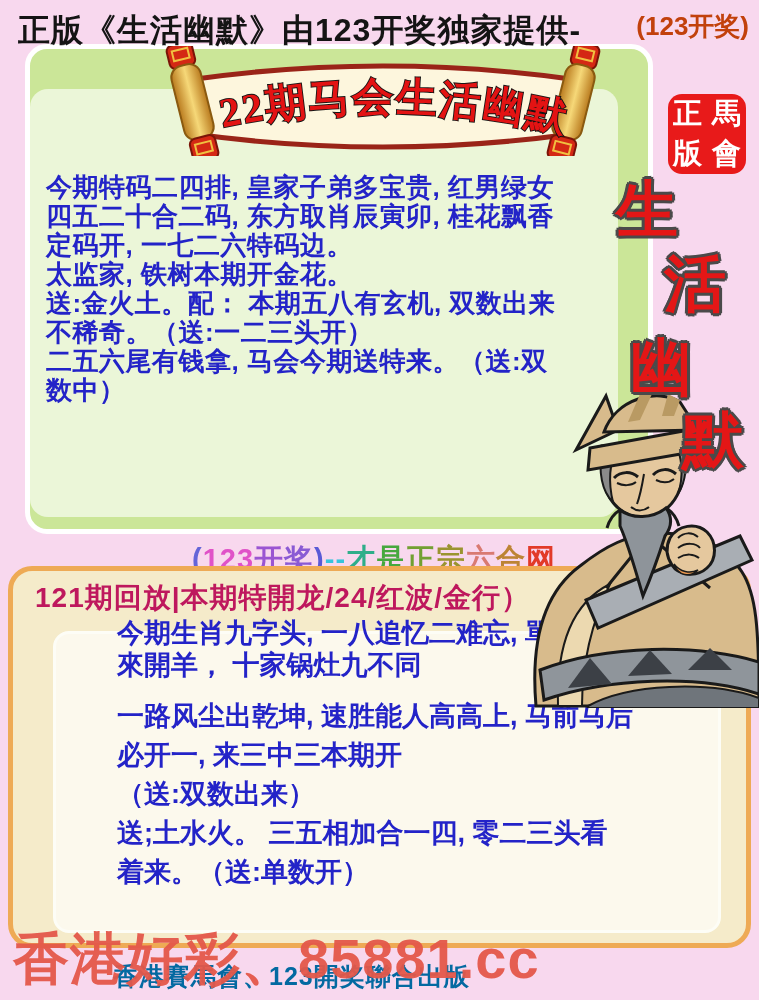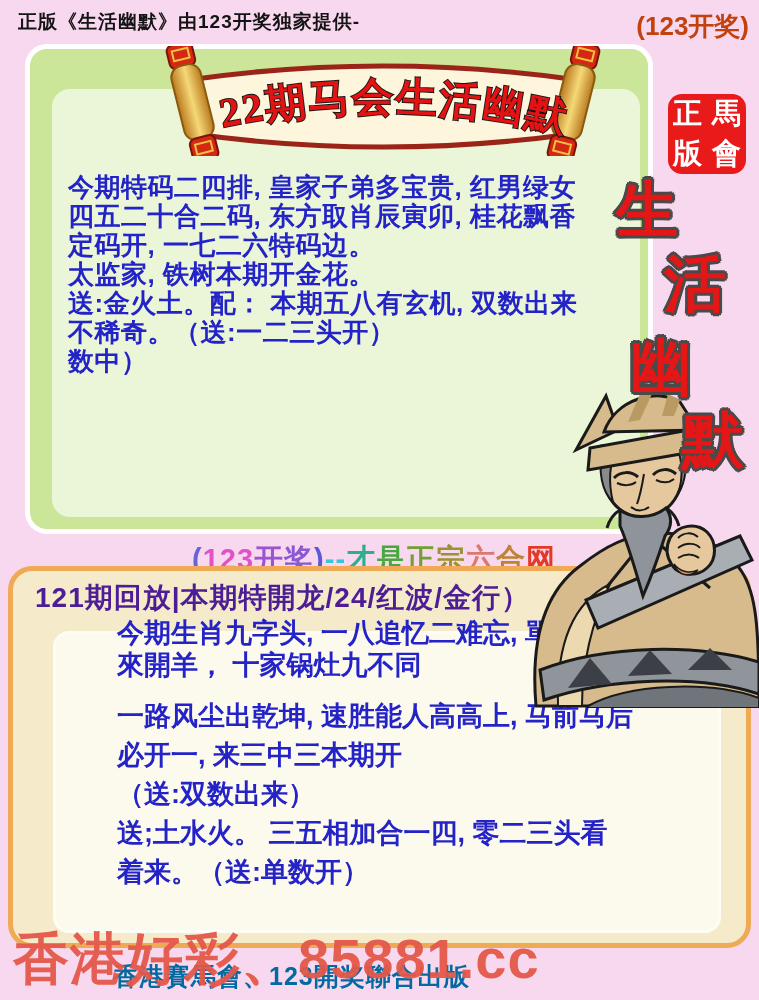--- a/index.html
+++ b/index.html
@@ -3,34 +3,34 @@
 <meta charset="utf-8">
 <style>
   html,body{margin:0;padding:0;}
   .page{
     position:relative; width:759px; height:1000px; overflow:hidden;
     background:#f8d8ee;
     font-family:"Liberation Sans","DejaVu Sans",sans-serif;
   }
   
   .top-header-left{
-    position:absolute; left:18px; top:9px; font-size:19px; font-weight:bold;
+    position:absolute; left:18px; top:9px; font-size:32px; font-weight:bold;
     color:#141414; letter-spacing:1px; z-index:2;
   }
   .top-header-right{
     position:absolute; right:10px; top:9px; font-size:26px; font-weight:bold;
     color:#c2410c; z-index:2;
   }
   
   .main-box{
     position:absolute; left:25px; top:44px; width:618px; height:480px;
     background:#cbe698; border:5px solid #ffffff; border-radius:22px; z-index:1;
   }
   .main-box-inner{
-    position:absolute; left:22px; top:40px; width:588px; height:428px;
+    position:absolute; left:0; top:40px; width:588px; height:428px;
     background:#ebf6d8; border-radius:18px;
   }
   .main-lines{
     position:absolute; left:16px; top:84px; width:600px;
     color:#2323c8; font-size:26px; font-weight:bold; line-height:29px;
     letter-spacing:0.5px; white-space:nowrap;
   }
   
   .scroll-banner{ position:absolute; left:136px; top:46px; width:494px; height:110px; z-index:3; }
   
@@ -61,21 +61,21 @@
   
   .replay-box{
     position:absolute; left:8px; top:566px; width:733px; height:372px;
     background:#f5ebca; border:5px solid #eeaa55; border-radius:24px; z-index:4;
   }
   .replay-inner{
     position:absolute; left:40px; top:60px; width:662px; height:296px;
     background:#fcf9ed; border:3px solid #fdfdf6; border-radius:16px;
   }
   .replay-header{
-    position:absolute; left:22px; top:8px; color:#4c1d95; font-size:28px;
+    position:absolute; left:22px; top:8px; color:#be185d; font-size:28px;
     font-weight:bold; letter-spacing:1px; white-space:nowrap;
   }
   .replay-lines{
     position:absolute; left:104px; top:46px; width:620px;
     color:#2323c8; font-size:27px; font-weight:bold; white-space:nowrap;
   }
   .replay-line{ line-height:32px; }
   .replay-line:nth-child(3){ margin-top:16px; }
   .replay-line:nth-child(n+3){ line-height:39px; }
   
@@ -100,20 +100,21 @@
 
   <div class="main-box">
     <div class="main-box-inner">
       <div class="main-lines">
         <div>今期特码二四排, 皇家子弟多宝贵, 红男绿女</div>
         <div>四五二十合二码, 东方取肖辰寅卯, 桂花飘香</div>
         <div>定码开, 一七二六特码边。</div>
         <div>太监家, 铁树本期开金花。</div>
         <div>送:金火土。配： 本期五八有玄机, 双数出来</div>
         <div>不稀奇。（送:一二三头开）</div>
+        <div>二五六尾有钱拿, 马会今期送特来。（送:双</div>
         <div>数中）</div>
       </div>
     </div>
   </div>
 
   <div class="scroll-banner">
     <svg width="494" height="110" viewBox="0 0 494 110">
       <defs>
         <linearGradient id="goldGrad" x1="0" y1="0" x2="1" y2="0">
           <stop offset="0" stop-color="#b97a1e"></stop>

